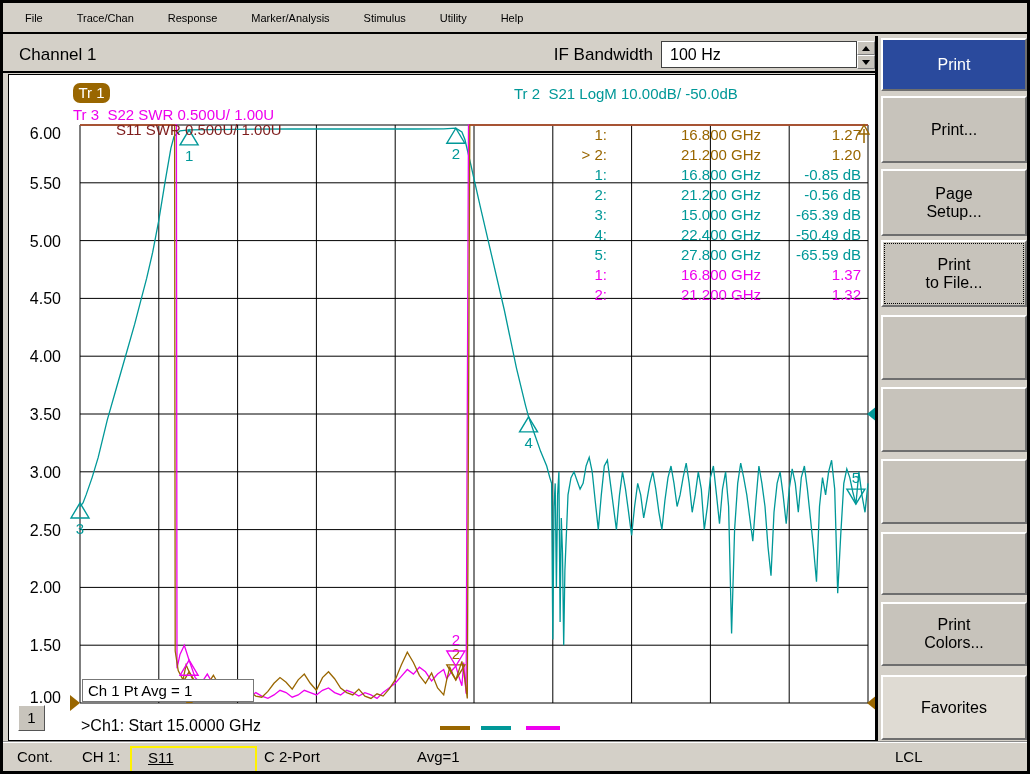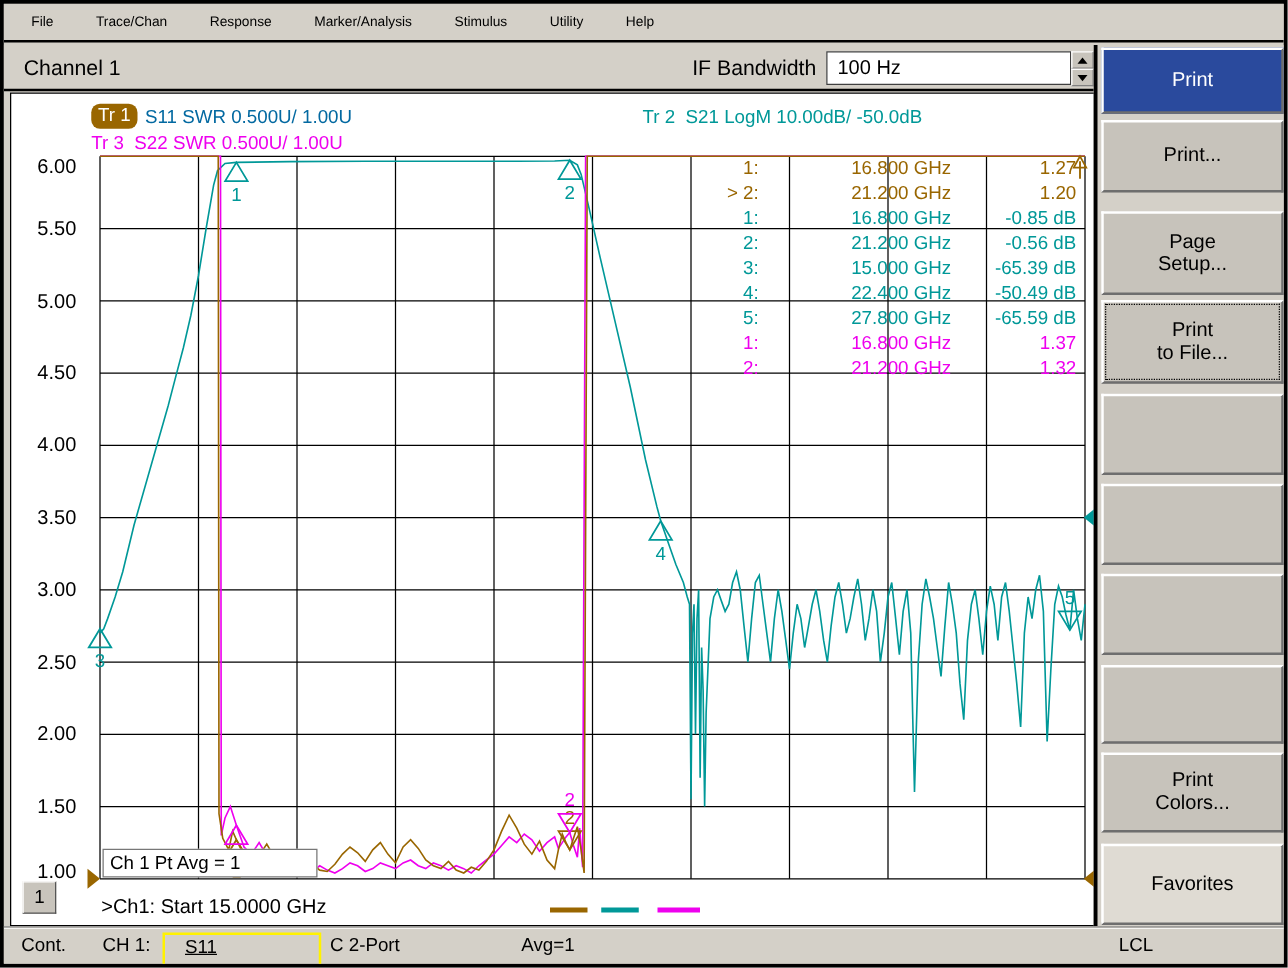--- a/index.html
+++ b/index.html
@@ -129,21 +129,21 @@
       <polygon points="452.8153846153846,663.008 443.8153846153846,648.008 461.8153846153846,648.008" fill="none" stroke="#EE00EE" stroke-width="1.4"></polygon>
       <text x="452.8153846153846" y="642.008" fill="#EE00EE" text-anchor="middle" font-size="15" font-family="Liberation Sans, sans-serif">2</text>
       <polygon points="67,692 67,708 77,700" fill="#996600" stroke="none"></polygon>
       <polygon points="874,692 874,708 864,700" fill="#996600" stroke="none"></polygon>
       <polygon points="874,403 874,419 864,411" fill="#009898" stroke="none"></polygon>
       <line x1="861" y1="140" x2="861" y2="126" stroke="#996600" stroke-width="1.5"></line>
       <polygon points="861,122 856,131 866,131" fill="none" stroke="#996600" stroke-width="1.4"></polygon>
     </svg>
 
   <div class="abs" id="tr1box" style="background: rgb(153, 102, 0); border-radius: 7px;">Tr 1</div>
-  <div class="abs legend" id="tr1text" style="color: #0369a1;">S11 SWR 0.500U/ 1.00U</div>
+  <div class="abs legend" id="tr1text" style="color: #7f1d1d; margin-top: 36px;">S11 SWR 0.500U/ 1.00U</div>
   <div class="abs legend" id="tr2text" style="color: rgb(0, 152, 152);">Tr 2  S21 LogM 10.00dB/ -50.0dB</div>
   <div class="abs legend" id="tr3text" style="color: rgb(238, 0, 238);">Tr 3  S22 SWR 0.500U/ 1.00U</div>
 
   <div id="mtable">
       <div class="abs mrow" style="top: 123px; color: rgb(153, 102, 0);">
         <span class="m-num">1:</span>
         <span class="m-frq">16.800 GHz</span>
         <span class="m-val">1.27</span>
       </div>
       <div class="abs mrow" style="top: 143px; color: rgb(153, 102, 0);">
@@ -213,21 +213,21 @@
 
   <div class="abs" id="statusbar"></div>
   <div class="abs stx" style="left:14px;">Cont.</div>
   <div class="abs stx" style="left:79px;">CH 1:</div>
   <div class="abs" id="s11box" style="border-color: rgb(255, 242, 0);">S11</div>
   <div class="abs stx" style="left:261px;">C 2-Port</div>
   <div class="abs stx" style="left:414px;">Avg=1</div>
   <div class="abs stx" style="left:892px;">LCL</div>
 
 <div class="sbtn primary" style="top: 35px; height: 53px;">Print</div>
-    <div class="sbtn" style="top: 93px; height: 58px;">Print...</div>
+    <div class="sbtn" style="top: 93px; height: 67px;">Print...</div>
     <div class="sbtn" style="top: 166px; height: 67px;">Page
 Setup...</div>
     <div class="sbtn focused" style="top: 237px; height: 67px;">Print
 to File...</div>
     <div class="sbtn" style="top: 312px; height: 65px;"></div>
     <div class="sbtn" style="top: 384px; height: 65px;"></div>
     <div class="sbtn" style="top: 456px; height: 65px;"></div>
     <div class="sbtn" style="top: 529px; height: 63px;"></div>
     <div class="sbtn" style="top: 599px; height: 64px;">Print
 Colors...</div>

